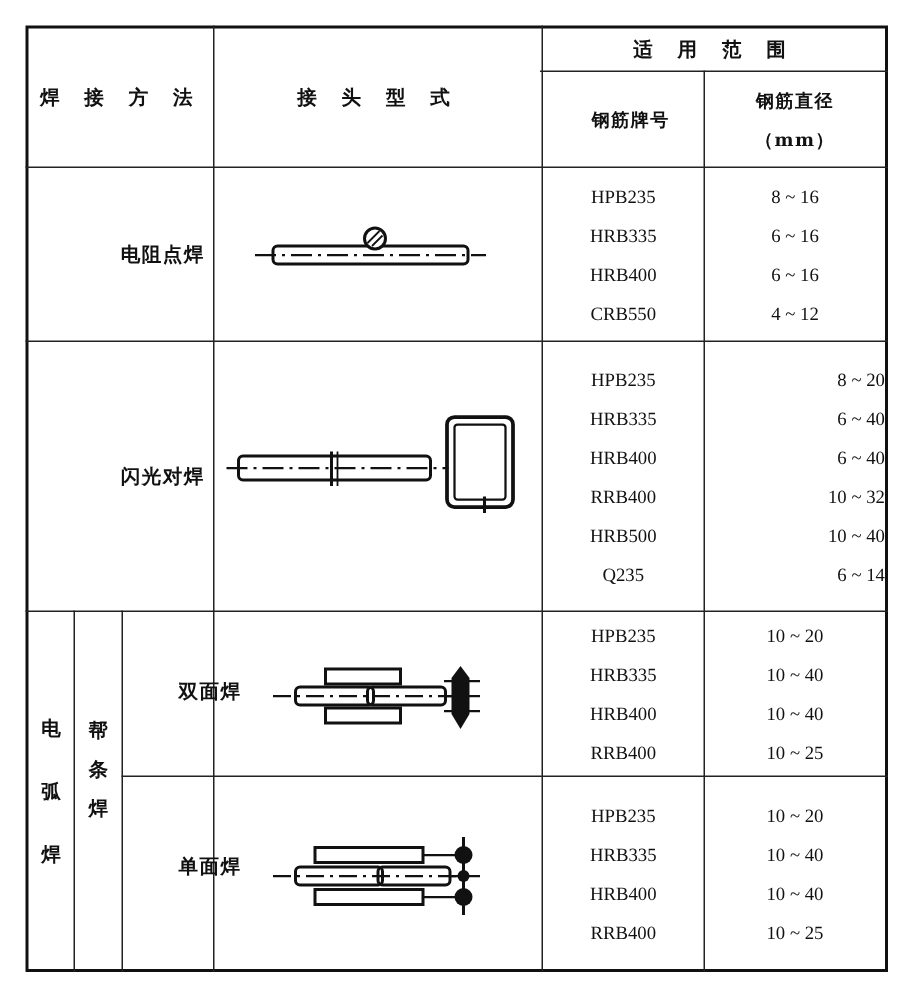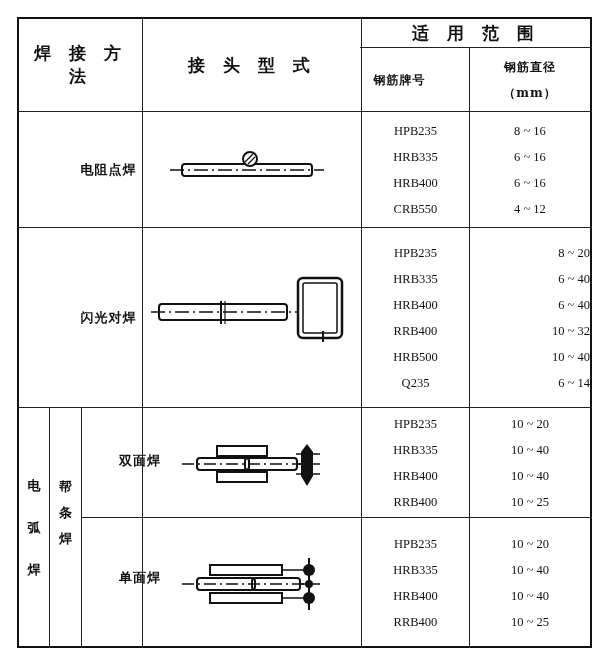--- a/index.html
+++ b/index.html
@@ -4,21 +4,21 @@
   <style>
     html, body { margin: 0; padding: 0; background: #ffffff; }
     body { width: 608px; height: 671px; position: relative; overflow: hidden;
            font-family: "DejaVu Serif", "Liberation Serif", serif; color: #111; }
     .tbl { position: absolute; left: 17px; top: 17px; width: 575px; height: 631px;
            border: 2px solid #111; box-sizing: border-box; }
     .hl { position: absolute; height: 0; border-top: 1.5px solid #222; }
     .vl { position: absolute; width: 0; border-left: 1.5px solid #222; }
     .cell { position: absolute; display: flex; align-items: center; justify-content: center;
             text-align: center; box-sizing: border-box; }
-    .hdr { font-weight: bold; font-size: 17px; letter-spacing: 6px; }
+    .hdr { font-weight: bold; font-size: 13px; letter-spacing: 6px; }
     .hdr2 { font-weight: bold; font-size: 12px; letter-spacing: 1px; flex-direction: column; line-height: 26px; }
     .method { font-size: 13px; font-weight: bold; letter-spacing: 1px; margin-left: 28px; }
     .vert { font-size: 13px; font-weight: bold; flex-direction: column; }
     .list { flex-direction: column; font-size: 12.5px; font-family: "Liberation Serif", serif; }
     .list span { display: block; height: 26px; line-height: 26px; }
     svg { display: block; }
   </style>
 </head>
 <body>
 
@@ -38,21 +38,21 @@
 
 <div class="cell hdr" style="left:19px; top:19px; width:123px; height:92px;">
   <span>焊 接 方 法</span>
 </div>
 <div class="cell hdr" style="left:143px; top:19px; width:218px; height:92px;">
   <span>接 头 型 式</span>
 </div>
 <div class="cell hdr" style="left:362px; top:19px; width:228px; height:28px;">
   <span>适 用 范 围</span>
 </div>
-<div class="cell hdr2" style="left:346px; top:48px; width:107px; height:63px;">
+<div class="cell hdr2" style="left:367px; top:48px; width:107px; height:63px;">
   <span>钢筋牌号</span>
 </div>
 <div class="cell hdr2" style="left:470px; top:48px; width:120px; height:63px;">
   <span>钢筋直径</span>
   <span style="font-weight:bold; font-size:12px;">（mm）</span>
 </div>
 
 <div class="cell method" style="left:19px; top:112px; width:123px; height:115px;">
   <span>电阻点焊</span>
 </div>

